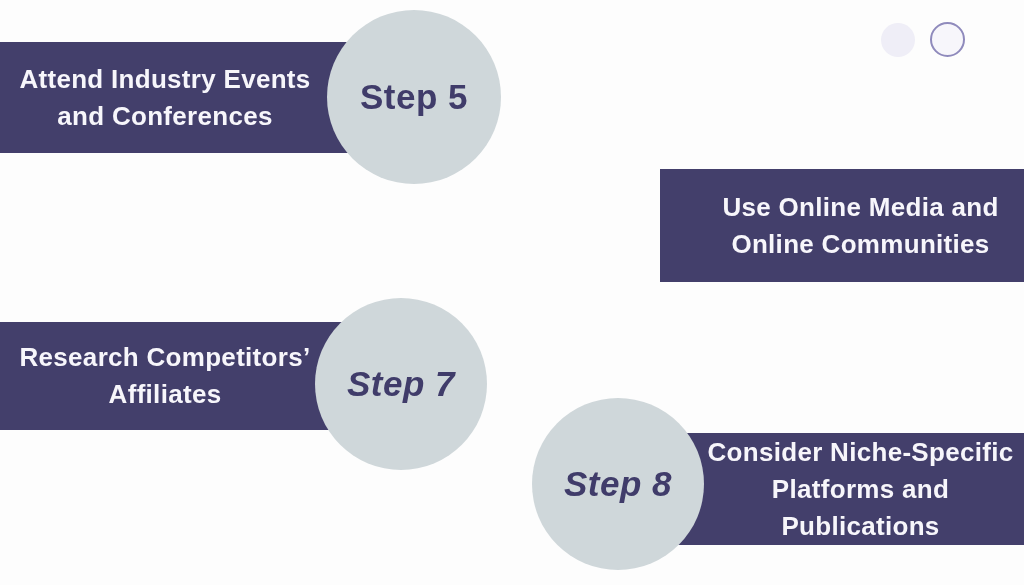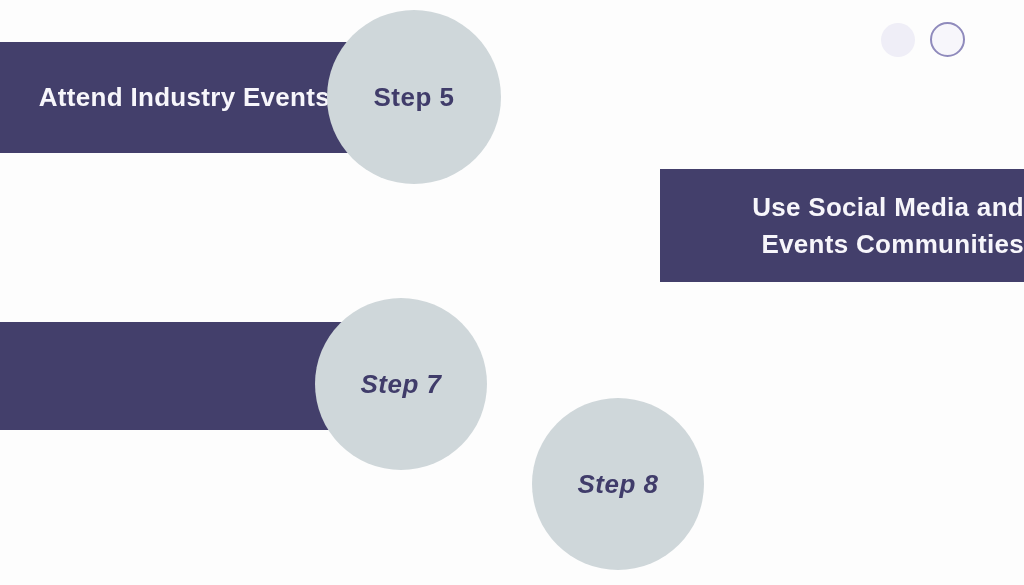--- a/index.html
+++ b/index.html
@@ -18,21 +18,21 @@
     position: absolute;
     inset: 0;
   }
   
   .banner {
     position: absolute;
     background: var(--banner-color, #433f6b);
     color: var(--banner-text-color, #f7f6fb);
     display: flex;
     flex-direction: column;
-    align-items: flex-end;
+    align-items: center;
     justify-content: center;
     box-sizing: border-box;
     z-index: 1;
   }
   .banner .line {
     font-size: 26px;
     line-height: 37px;
     font-weight: 600;
     letter-spacing: 0.3px;
     text-align: center;
@@ -43,21 +43,21 @@
     position: absolute;
     background: var(--circle-color, #cfd7da);
     border-radius: 50%;
     display: flex;
     align-items: center;
     justify-content: center;
     z-index: 2;
   }
   .step-label {
     color: var(--step-text-color, #403c6a);
-    font-size: 26px;
+    font-size: 35px;
     font-weight: 600;
     letter-spacing: 0.5px;
     white-space: nowrap;
   }
   
   .s5-banner { left: 0; top: 42px; width: 360px; height: 111px; padding-right: 30px; }
   .s5-circle { left: 327px; top: 10px; width: 174px; height: 174px; }
   
   .s6-banner { left: 660px; top: 169px; width: 364px; height: 113px; padding-left: 37px; }
   .s6-circle { left: 521px; top: 136px; width: 176px; height: 176px; }
@@ -86,36 +86,44 @@
     border: 2px solid var(--dot-outline, #8f8abc);
   }
 </style>
 </head>
 <body style="--background: #fdfdfd; --banner-color: #433f6b; --circle-color: #cfd7da; --step-text-color: #403c6a; --banner-text-color: #f7f6fb; --dot-fill: #efeef7; --dot-outline: #8f8abc; --dot-outline-fill: #f7f6fb;">
 
 <div class="canvas">
 
   <div class="banner s5-banner">
     <div class="line">Attend Industry Events</div>
+    <div class="line">and Conferences</div>
   </div>
   <div class="circle s5-circle">
     <span class="step-label">Step 5</span>
   </div>
 
   <div class="banner s6-banner">
-    <div class="line">Use Social Media and</div>
-    <div class="line">Events Communities</div>
+    <div class="line">Use Online Media and</div>
+    <div class="line">Online Communities</div>
   </div>
 
   <div class="banner s7-banner">
+    <div class="line">Research Competitors’</div>
+    <div class="line">Affiliates</div>
   </div>
   <div class="circle s7-circle">
     <span class="step-label">Step 7</span>
   </div>
 
+  <div class="banner s8-banner">
+    <div class="line">Consider Niche-Specific</div>
+    <div class="line">Platforms and</div>
+    <div class="line">Publications</div>
+  </div>
   <div class="circle s8-circle">
     <span class="step-label">Step 8</span>
   </div>
 
   <div class="dot dot-filled"></div>
   <div class="dot dot-outlined"></div>
 
 </div>
 
 </body></html>

